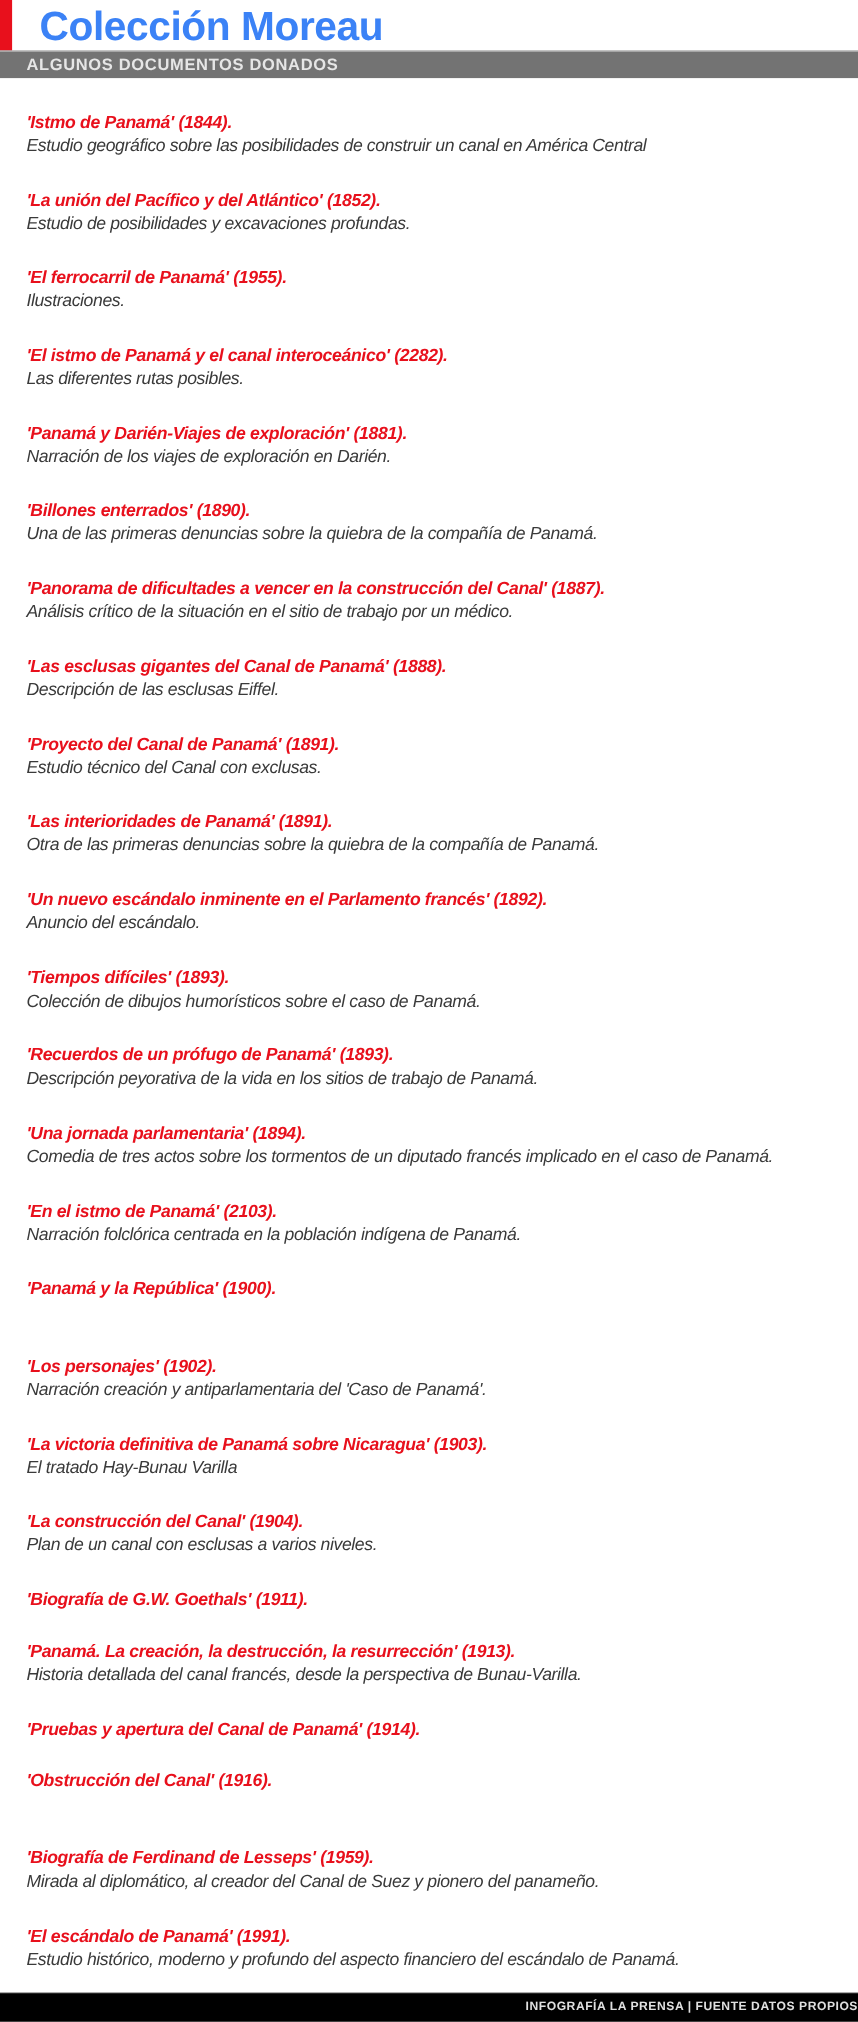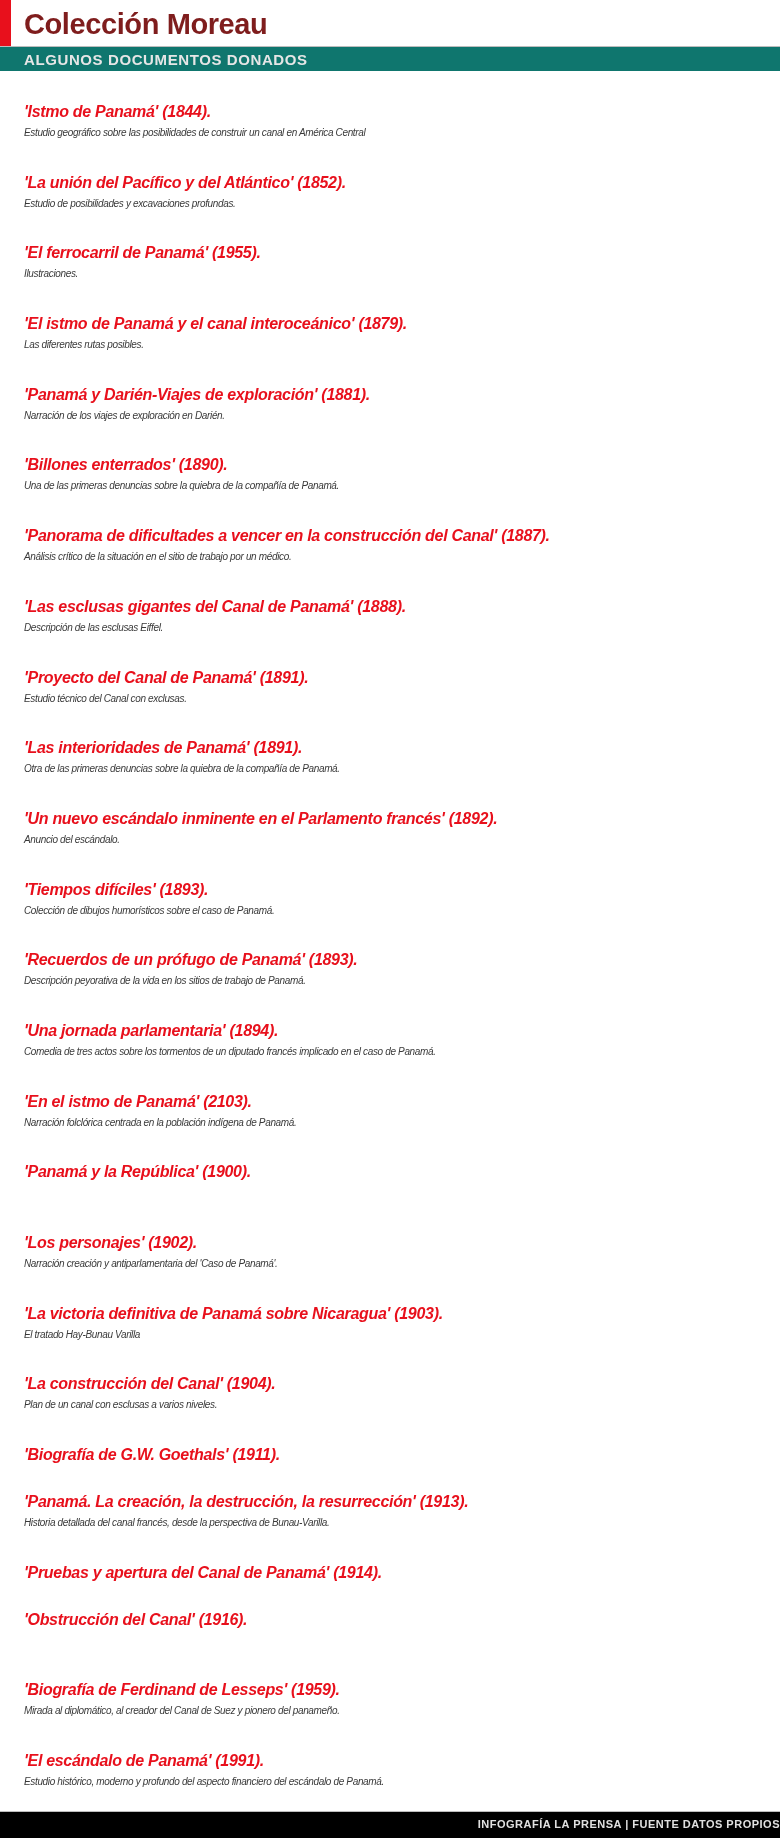--- a/index.html
+++ b/index.html
@@ -1,26 +1,26 @@
 <!DOCTYPE html>
 <html><head>
 <meta charset="utf-8">
 <style>
   html, body { margin: 0; padding: 0; background: #ffffff; }
   body { width: 780px; height: 1838px; position: relative; overflow: hidden; font-family: "Liberation Sans", sans-serif; }
   .red-bar { position: absolute; left: 0; top: 0; width: 11px; height: 46px; background: #e8101c; }
-  .title { position: absolute; left: 24px; top: 6px; font-size: 29px; font-weight: bold; color: #7f1d1d; letter-spacing: -0.4px; line-height: 36px; white-space: nowrap; }
-  .subtitle-bar { position: absolute; left: 0; top: 46px; width: 780px; height: 25px; background: #0f766e; border-top: 1px solid #bdbdbd; box-sizing: border-box; }
+  .title { position: absolute; left: 36px; top: 6px; font-size: 37px; font-weight: bold; color: #3b82f6; letter-spacing: -0.4px; line-height: 36px; white-space: nowrap; }
+  .subtitle-bar { position: absolute; left: 0; top: 46px; width: 780px; height: 25px; background: #737373; border-top: 1px solid #bdbdbd; box-sizing: border-box; }
   .subtitle { position: absolute; left: 24px; top: 3px; font-size: 15px; font-weight: bold; color: #e6e6e6; letter-spacing: 0.6px; line-height: 19px; white-space: nowrap; }
   .list { position: absolute; left: 24px; top: 101px; width: 750px; }
   .item { margin: 0; padding: 0; font-style: italic; }
   .item.has-desc { height: 70.7px; }
   .item.no-desc { height: 47px; }
   .item-title { font-size: 16px; font-weight: bold; color: #e8101c; line-height: 21px; letter-spacing: -0.3px; white-space: nowrap; }
-  .item-desc { font-size: 10px; color: #3a3a3a; line-height: 22px; letter-spacing: -0.35px; white-space: nowrap; }
+  .item-desc { font-size: 16px; color: #3a3a3a; line-height: 22px; letter-spacing: -0.35px; white-space: nowrap; }
   .footer { position: absolute; left: 0; top: 1811px; width: 780px; height: 39px; background: #000000; border-top: 1px solid #bdbdbd; box-sizing: border-box; text-align: right; }
   .footer-text { font-size: 11px; font-weight: bold; color: #e0e0e0; letter-spacing: 0.5px; line-height: 25px; }
 </style>
 </head>
 <body>
 
 <div class="red-bar"></div>
 <div class="title">Colección Moreau</div>
 <div class="subtitle-bar">
   <div class="subtitle">ALGUNOS DOCUMENTOS DONADOS</div>
@@ -33,21 +33,21 @@
     </div>
     <div class="item has-desc">
       <div class="item-title">'La unión del Pacífico y del Atlántico' (1852).</div>
       <div class="item-desc">Estudio de posibilidades y excavaciones profundas.</div>
     </div>
     <div class="item has-desc">
       <div class="item-title">'El ferrocarril de Panamá' (1955).</div>
       <div class="item-desc">Ilustraciones.</div>
     </div>
     <div class="item has-desc">
-      <div class="item-title">'El istmo de Panamá y el canal interoceánico' (1879).</div>
+      <div class="item-title">'El istmo de Panamá y el canal interoceánico' (2282).</div>
       <div class="item-desc">Las diferentes rutas posibles.</div>
     </div>
     <div class="item has-desc">
       <div class="item-title">'Panamá y Darién-Viajes de exploración' (1881).</div>
       <div class="item-desc">Narración de los viajes de exploración en Darién.</div>
     </div>
     <div class="item has-desc">
       <div class="item-title">'Billones enterrados' (1890).</div>
       <div class="item-desc">Una de las primeras denuncias sobre la quiebra de la compañía de Panamá.</div>
     </div>

